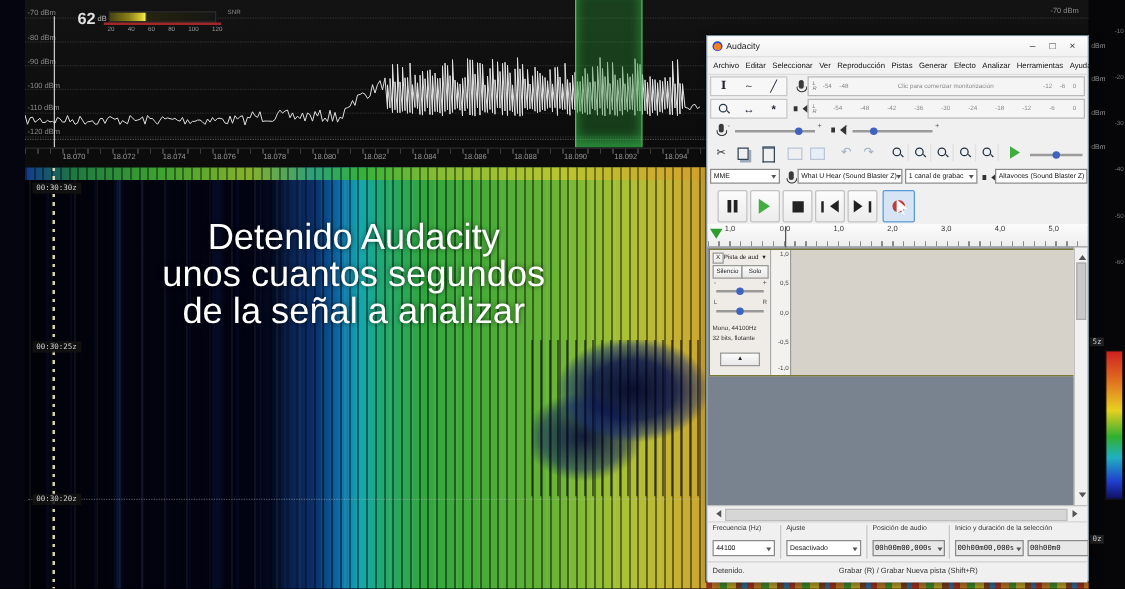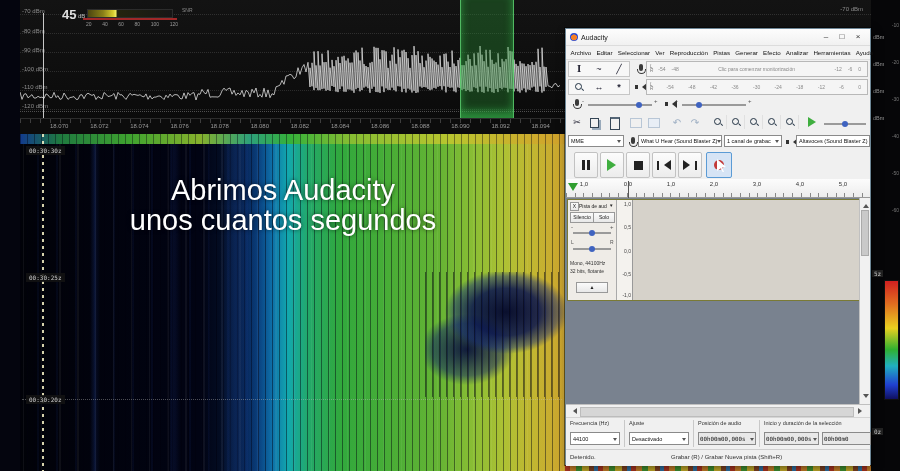--- a/index.html
+++ b/index.html
@@ -147,21 +147,21 @@
     <div class="abs gridline" style="top:109px"></div>
     <span class="abs dbl" style="top:8px">-70 dBm</span>
     <span class="abs dbl" style="top:28px">-80 dBm</span>
     <span class="abs dbl" style="top:47px">-90 dBm</span>
     <span class="abs dbl" style="top:66px">-100 dBm</span>
     <span class="abs dbl" style="top:84px">-110 dBm</span>
     <span class="abs dbl" style="top:103px">-120 dBm</span>
     <span class="abs dbr" style="right:8px;top:6px">-70 dBm</span>
 
     <div class="abs snr-wrap">
-      <span class="abs snr-val">45</span>
+      <span class="abs snr-val">62</span>
       <span class="abs snr-unit">dB</span>
       <div class="abs snr-bar"></div>
       <div class="abs snr-red"></div>
       <div class="abs snr-ticks">
         <span>20</span>
         <span>40</span>
         <span>60</span>
         <span>80</span>
         <span>100</span>
         <span>120</span>
@@ -200,22 +200,23 @@
   <div class="abs wf-streaks"></div>
   <div class="abs wf-blob"></div>
   <div class="abs marker-dash"></div>
   <div class="abs wf-hline"></div>
   <span class="abs ts-chip" style="top:146px">00:30:30z</span>
   <span class="abs ts-chip" style="top:273px">00:30:25z</span>
   <span class="abs ts-chip" style="top:395px">00:30:20z</span>
   <div class="abs bottom-sliver"></div>
 
   <div class="abs overlay">
-    <div>Abrimos Audacity</div>
+    <div>Detenido Audacity</div>
     <div>unos cuantos segundos</div>
+    <div>de la señal a analizar</div>
   </div>
 
   <div class="abs rsliver">
     <span class="abs rs-frag" style="left:2px;top:34px">dBm</span>
     <span class="abs rs-frag" style="left:2px;top:61px">dBm</span>
     <span class="abs rs-frag" style="left:2px;top:88px">dBm</span>
     <span class="abs rs-frag" style="left:2px;top:115px">dBm</span>
     <span class="abs rs-num" style="right:1px;top:22px">-10</span>
     <span class="abs rs-num" style="right:1px;top:59px">-20</span>
     <span class="abs rs-num" style="right:1px;top:96px">-30</span>

